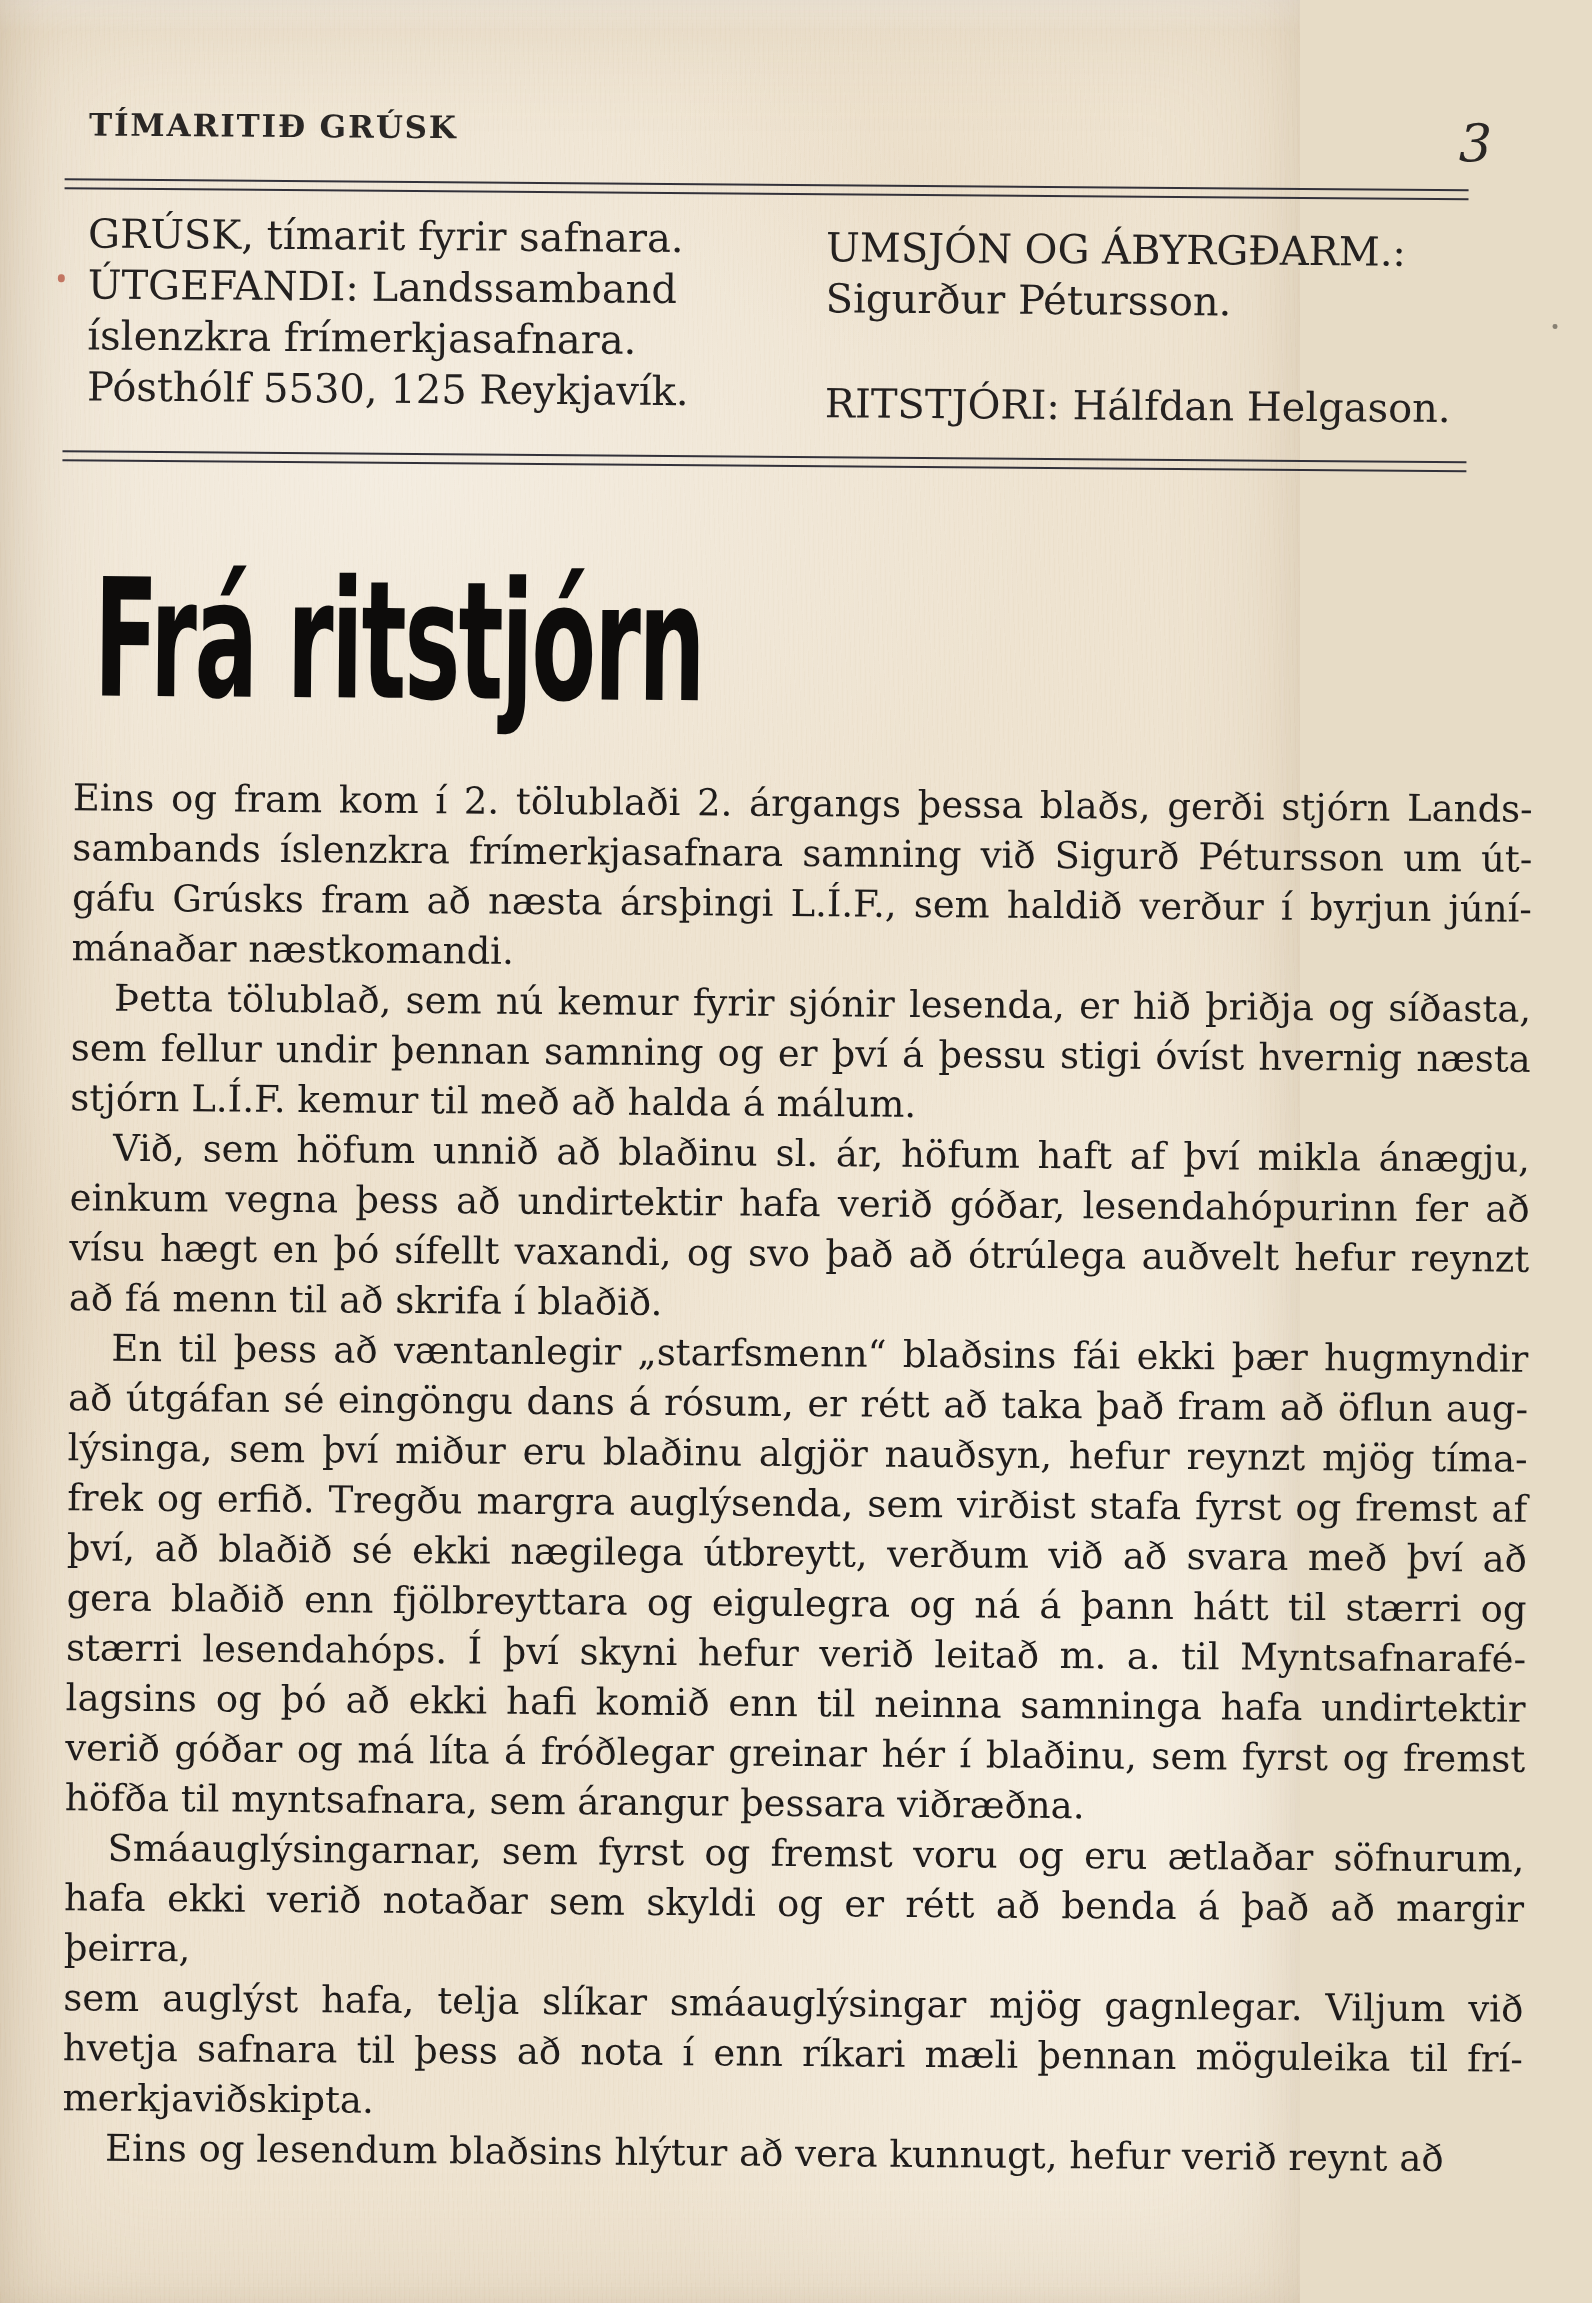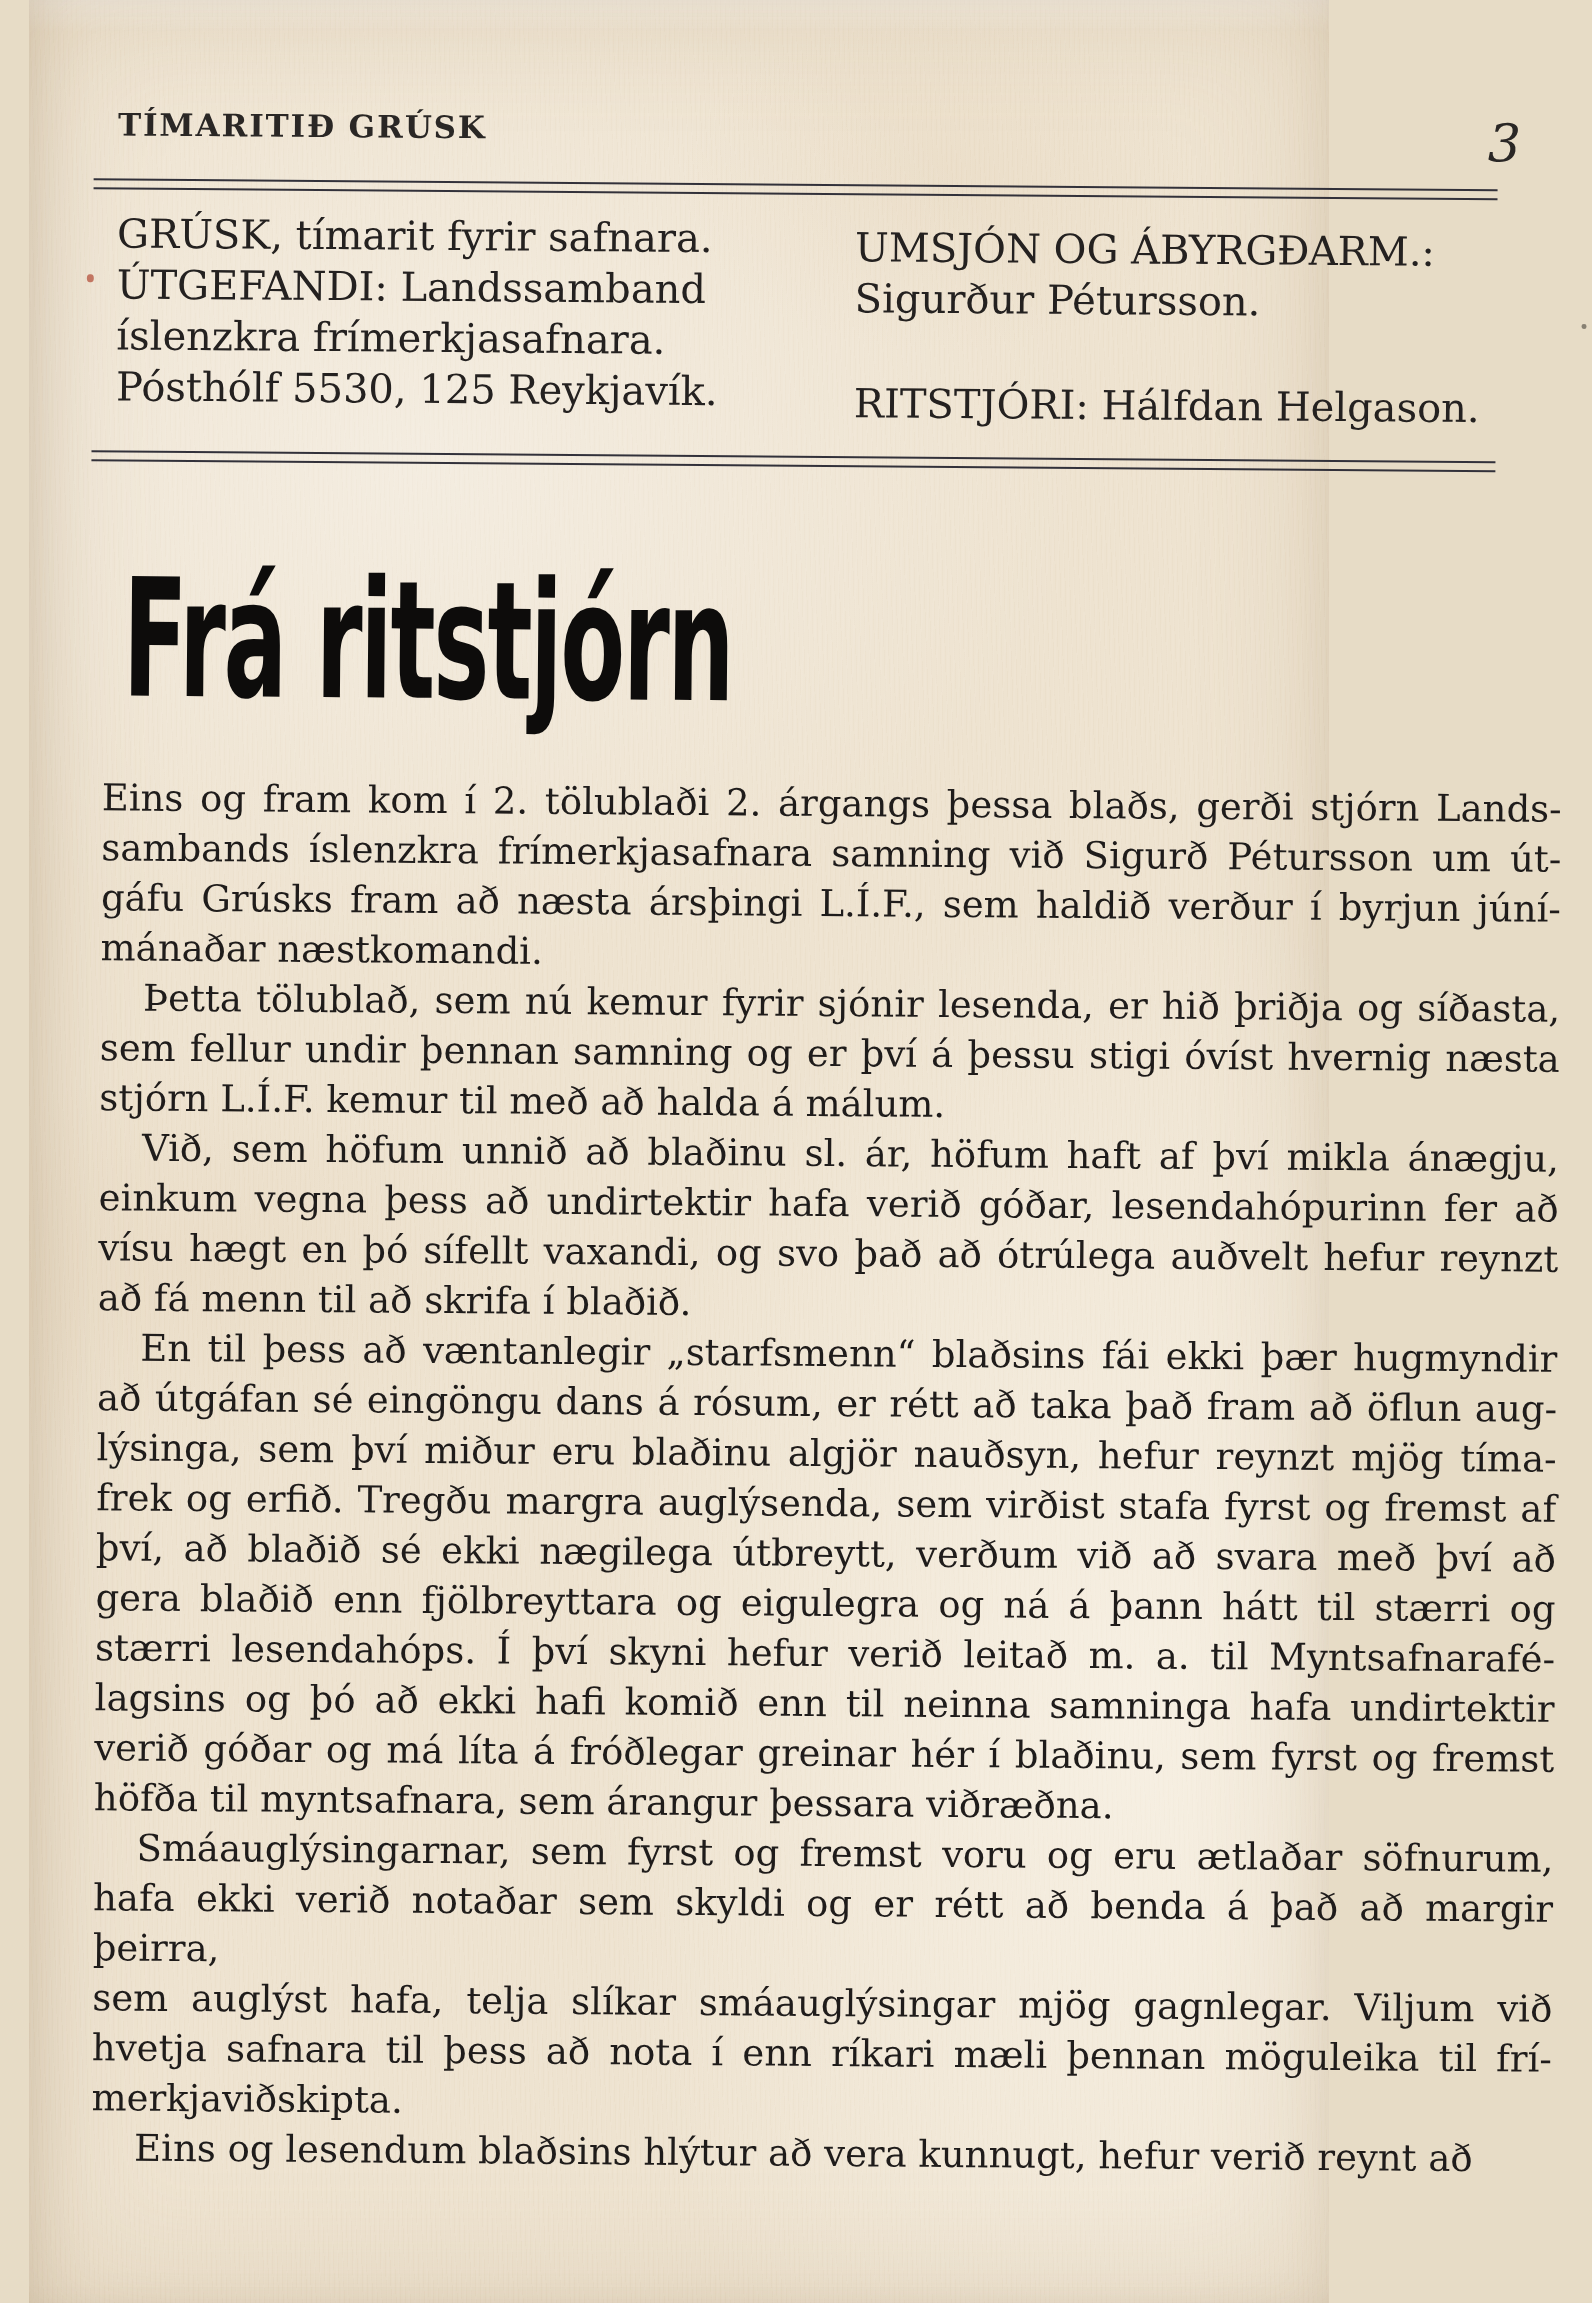--- a/index.html
+++ b/index.html
@@ -19,21 +19,20 @@
       radial-gradient(ellipse 1119px 839px at 30% 20%, rgba(255,255,255,0.35), rgba(255,255,255,0) 60%),
       radial-gradient(ellipse 839px 1305px at 85% 75%, rgba(255,252,245,0.5), rgba(255,255,255,0) 65%),
       radial-gradient(ellipse 466px 280px at 12% 55%, rgba(205,175,135,0.12), rgba(205,175,135,0) 70%),
       radial-gradient(ellipse 373px 242px at 70% 8%, rgba(210,180,140,0.10), rgba(210,180,140,0) 70%),
       repeating-linear-gradient(92deg, rgba(255,255,255,0.05) 0px, rgba(255,255,255,0.05) 1.9px, rgba(0,0,0,0) 1.9px, rgba(0,0,0,0) 5.6px),
       repeating-linear-gradient(88deg, rgba(190,160,118,0.05) 0px, rgba(190,160,118,0.05) 0.9px, rgba(0,0,0,0) 0.9px, rgba(0,0,0,0) 4.7px);
     box-shadow:
       inset 0 0 131px rgba(165,135,95,0.22),
       inset 28px 0 65px -37px rgba(130,100,65,0.28),
       inset -23px 0 56px -37px rgba(150,120,85,0.20);
-    margin-left: 29px;
   }
   .content {
     position:absolute; inset:0;
     transform:rotate(0.45deg);
     transform-origin:792px 1025px;
     color:#201d1c;
   }
 
   
   .journal-name {

